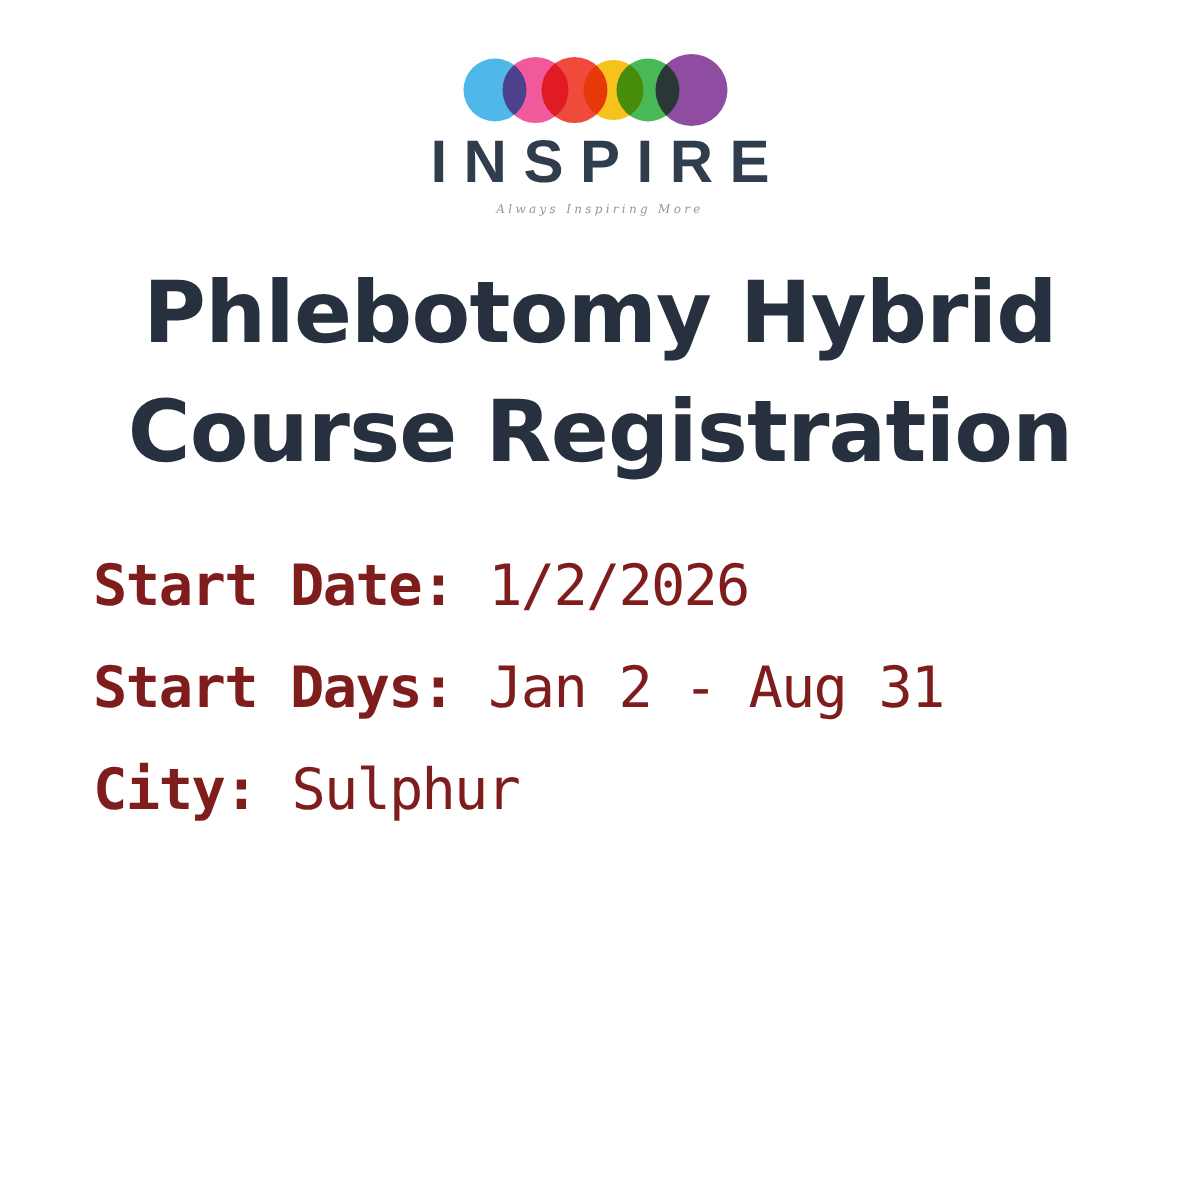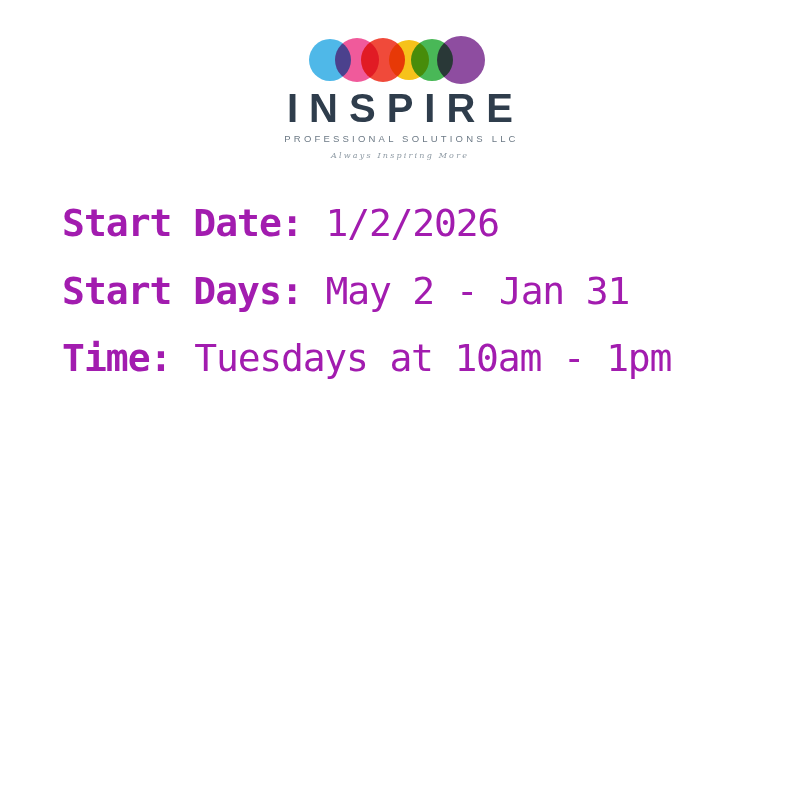--- a/index.html
+++ b/index.html
@@ -87,21 +87,21 @@
     font-size: 57px;
     line-height: 1.38;
     letter-spacing: -0.5px;
     padding: 0 46px;
   }
 
   
   .details {
     margin-top: 30px;
     padding: 0 60px 0 62px;
-    color: #a21caf;
+    color: #7f1d1d;
     font-family: "DejaVu Sans Mono", monospace;
     font-size: 38px;
     line-height: 1.78;
   }
   .detail-row {
     display: block;
   }
   .detail-label {
     font-weight: bold;
     letter-spacing: -1px;
@@ -119,35 +119,36 @@
   <div class="logo-block">
     <div class="logo-marks">
       <span class="dot c1"></span>
       <span class="dot c2"></span>
       <span class="dot c3"></span>
       <span class="dot c4"></span>
       <span class="dot c5"></span>
       <span class="dot c6"></span>
     </div>
     <div class="logo-word">INSPIRE</div>
-    <div class="logo-sub">PROFESSIONAL SOLUTIONS LLC</div>
     <div class="logo-tag">Always Inspiring More</div>
   </div>
 
   <div class="title">
+    <div>Phlebotomy Hybrid</div>
+    <div>Course Registration</div>
   </div>
 
   <div class="details">
     <div class="detail-row">
       <span class="detail-label">Start Date:</span>
       <span class="detail-value">1/2/2026</span>
     </div>
     <div class="detail-row">
       <span class="detail-label">Start Days:</span>
-      <span class="detail-value">May 2 - Jan 31</span>
+      <span class="detail-value">Jan 2 - Aug 31</span>
     </div>
     <div class="detail-row">
-      <span class="detail-label">Time:</span>
-      <span class="detail-value">Tuesdays at 10am - 1pm</span>
+      <span class="detail-label">City:</span>
+      <span class="detail-value">Sulphur</span>
     </div>
   </div>
 
 </div>
 
 </body></html>

